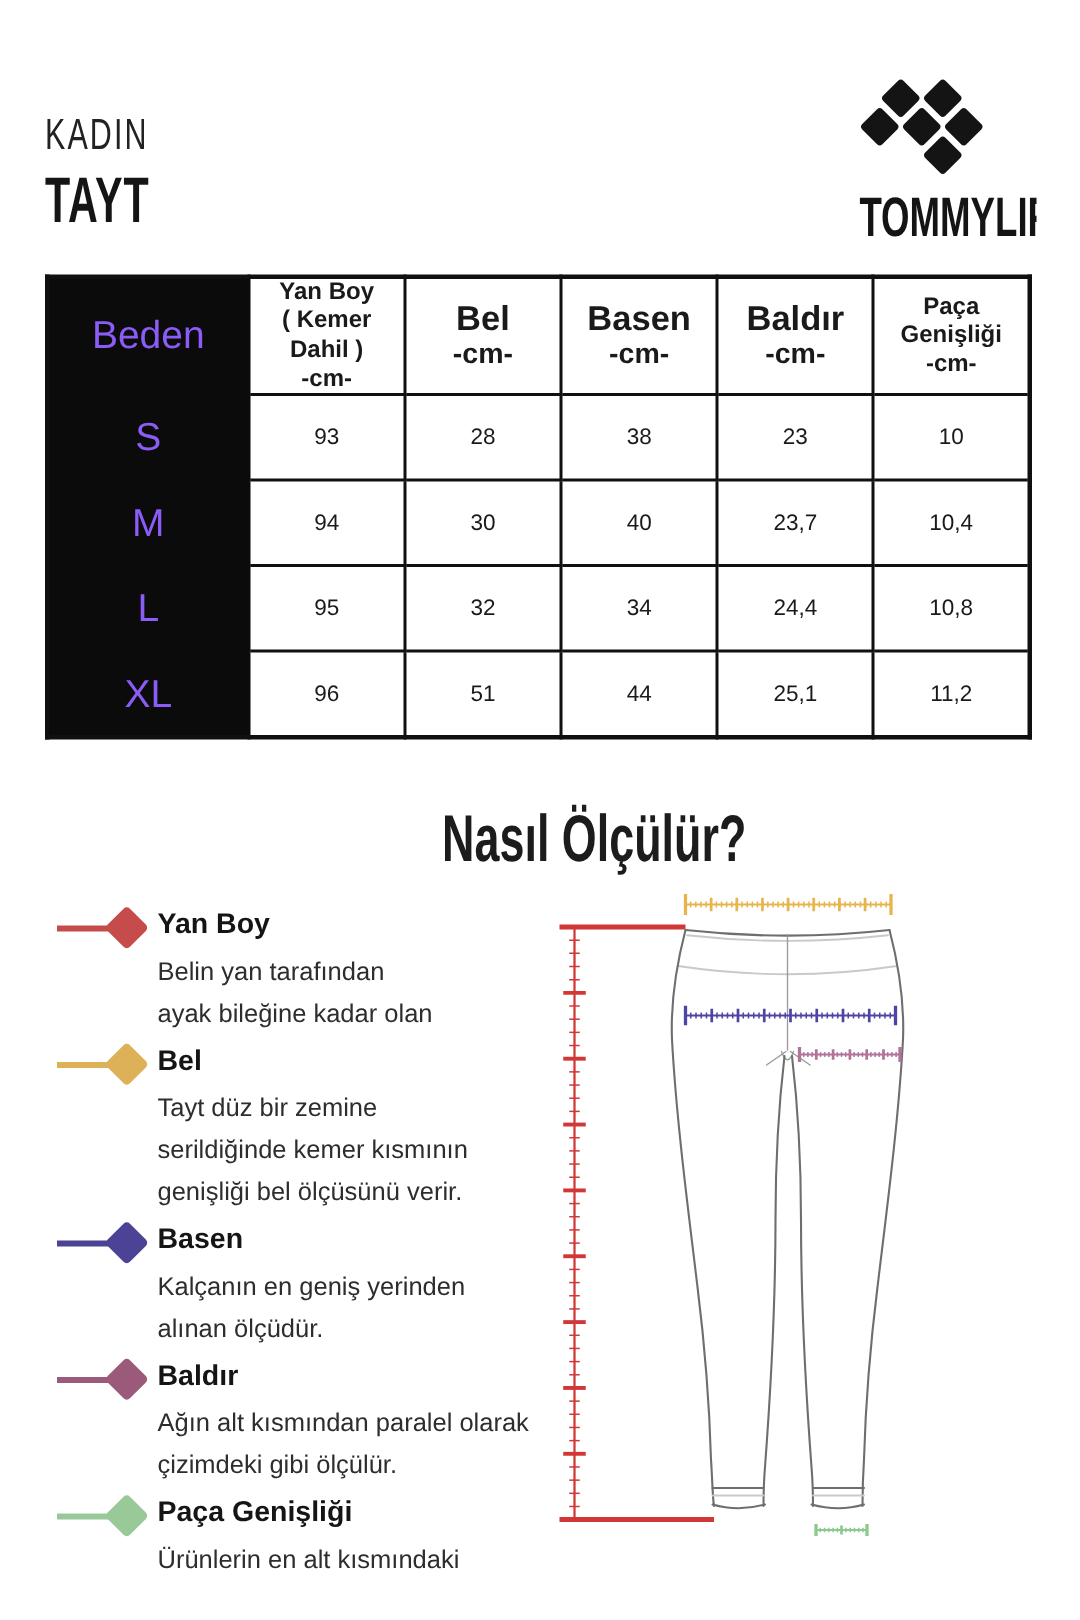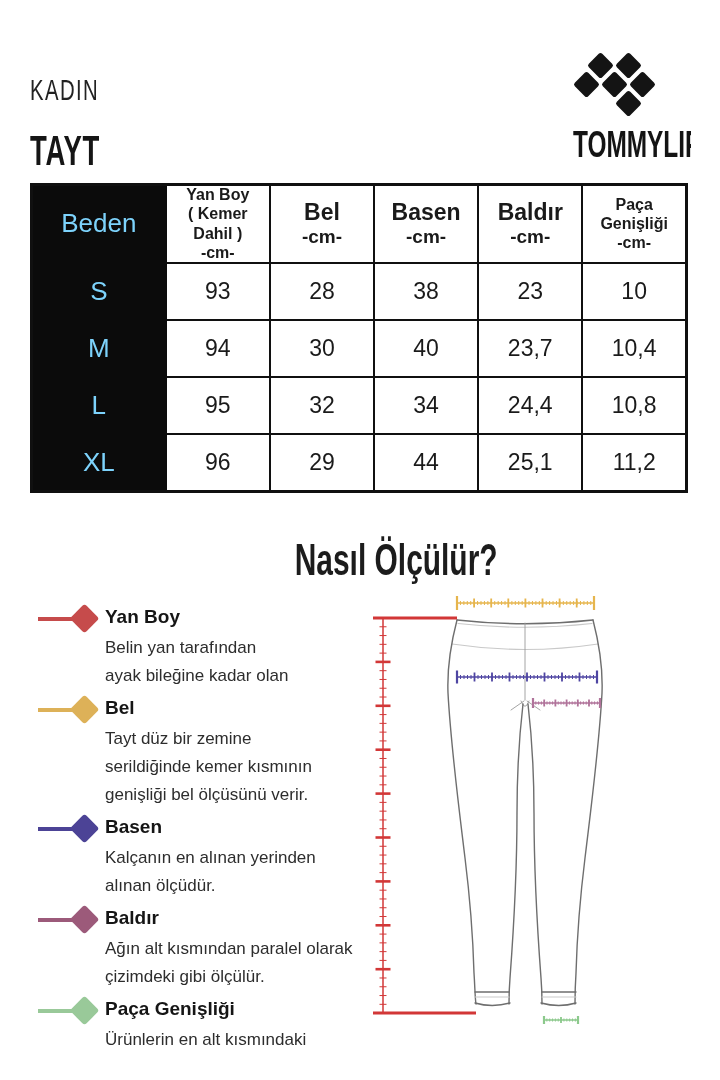--- a/index.html
+++ b/index.html
@@ -3,49 +3,49 @@
 <meta charset="utf-8">
 <style>
   html,body{margin:0;padding:0;background:#fff;}
   .page{position:relative;width:691px;height:1080px;background:#fff;overflow:hidden;
         font-family:"Liberation Sans",sans-serif;color:#1a1a1a;}
 
   
   .brand{position:absolute;left:30px;top:76px;}
   .brand-category{display:inline-block;font-size:29px;font-weight:400;letter-spacing:2px;
         color:#222;transform:scaleX(.7);transform-origin:left top;line-height:1;}
-  .brand-product{display:block;margin-top:24px;}
+  .brand-product{display:block;margin-top:8px;}
   .brand-product span{display:inline-block;font-size:43px;font-weight:800;letter-spacing:1px;
         color:#151515;transform:scaleX(.64);transform-origin:left top;line-height:1;}
 
   .logo{position:absolute;left:536px;top:54px;width:158px;text-align:center;}
   .logo-diamonds{position:relative;width:104px;height:66px;margin:0 auto;}
   .logo-diamonds i{position:absolute;width:19px;height:19px;background:#141414;border-radius:2.5px;
         transform:rotate(45deg);}
   .brand-name{display:inline-block;margin-top:6px;font-size:37px;font-weight:800;
         color:#141414;transform:scaleX(.66);transform-origin:center top;line-height:1;letter-spacing:0px;}
 
   
   .size-table{position:absolute;left:30px;top:183px;width:658px;border-collapse:collapse;
         table-layout:fixed;}
   .size-table col.c-size{width:134px;}
   .size-table col.c-val{width:104px;}
   .size-table{border:3px solid #101010;}
   .size-table th,.size-table td{border:2px solid #101010;text-align:center;vertical-align:middle;
         padding:0;background:#fff;}
-  .size-table .dark{background:#0b0b0b;color:#7dd3fc;border-color:#0b0b0b;}
+  .size-table .dark{background:#0b0b0b;color:#8b5cf6;border-color:#0b0b0b;}
   .size-table thead th{height:60px;}
   .size-table tbody th,.size-table tbody td{height:55px;}
   .corner-label{font-size:26px;font-weight:400;}
   .col-title{font-size:23px;line-height:1.15;}
   .col-sub{font-size:16px;line-height:1.2;}
   .col-unit{font-size:19px;line-height:1.2;}
   th.compact .col-title,th.compact .col-unit{font-size:16px;}
   .size-letter{font-size:26px;font-weight:400;}
-  .cell-value{font-size:23px;}
+  .cell-value{font-size:15px;}
 
   
   .howto-title{position:absolute;left:0;top:536px;width:706px;text-align:center;padding-left:43px;}
   .howto-title span{display:inline-block;font-size:44px;font-weight:700;color:#1c1c1c;
         transform:scaleX(.68);transform-origin:center top;line-height:1.1;}
 
   .legend{position:absolute;left:38px;top:604px;width:335px;}
   .legend-item{position:relative;margin-bottom:5px;}
   .legend-head{position:relative;height:30px;}
   .legend-marker{position:absolute;left:0;top:0;width:100px;height:30px;}
@@ -136,21 +136,21 @@
           <th class="dark size-letter">L</th>
           <td class="cell-value">95</td>
           <td class="cell-value">32</td>
           <td class="cell-value">34</td>
           <td class="cell-value">24,4</td>
           <td class="cell-value">10,8</td>
         </tr>
         <tr>
           <th class="dark size-letter">XL</th>
           <td class="cell-value">96</td>
-          <td class="cell-value">29</td>
+          <td class="cell-value">51</td>
           <td class="cell-value">44</td>
           <td class="cell-value">25,1</td>
           <td class="cell-value">11,2</td>
         </tr>
       </tbody>
   </table>
 
   <div class="howto-title">
     <span>Nasıl Ölçülür?</span>
   </div>
@@ -185,21 +185,21 @@
       </div>
       <div class="legend-item">
         <div class="legend-head">
           <div class="legend-marker">
             <div class="legend-line" style="background: rgb(76, 67, 150);"></div>
             <div class="legend-diamond" style="background: rgb(76, 67, 150);"></div>
           </div>
           <div class="legend-name">Basen</div>
         </div>
         <div class="legend-desc">
-          <div>Kalçanın en alınan yerinden</div>
+          <div>Kalçanın en geniş yerinden</div>
           <div>alınan ölçüdür.</div>
         </div>
       </div>
       <div class="legend-item">
         <div class="legend-head">
           <div class="legend-marker">
             <div class="legend-line" style="background: rgb(156, 90, 122);"></div>
             <div class="legend-diamond" style="background: rgb(156, 90, 122);"></div>
           </div>
           <div class="legend-name">Baldır</div>

